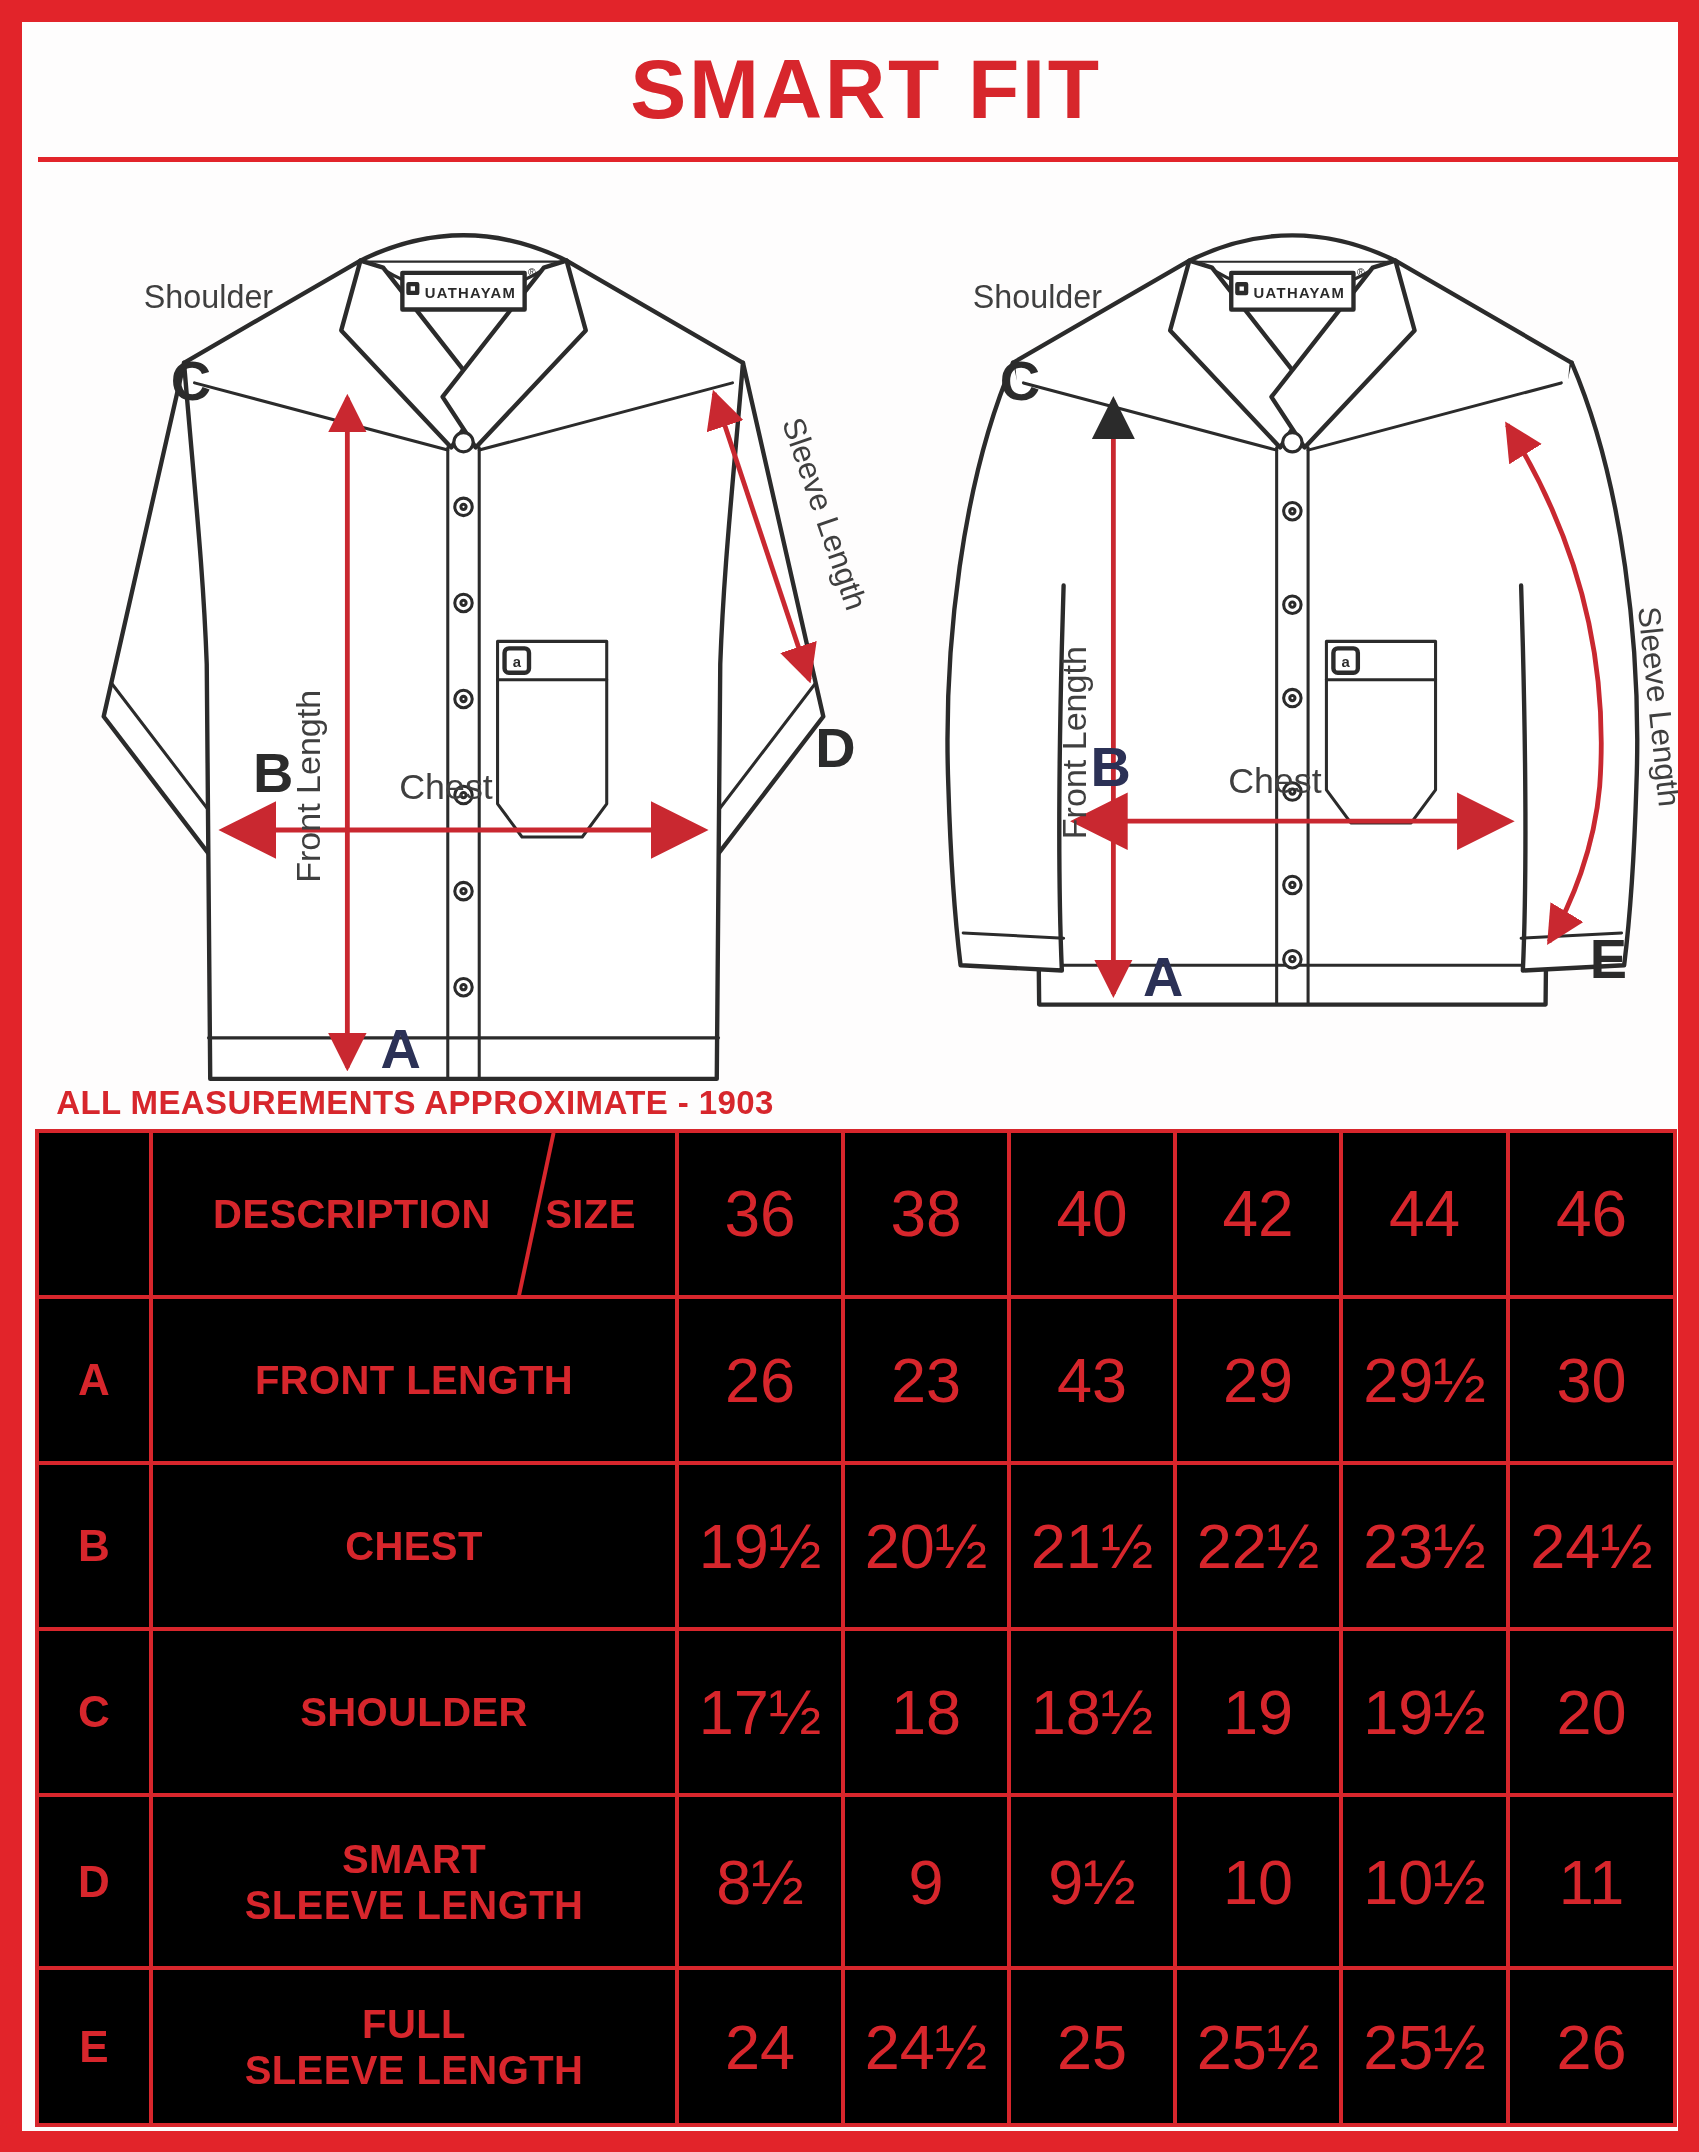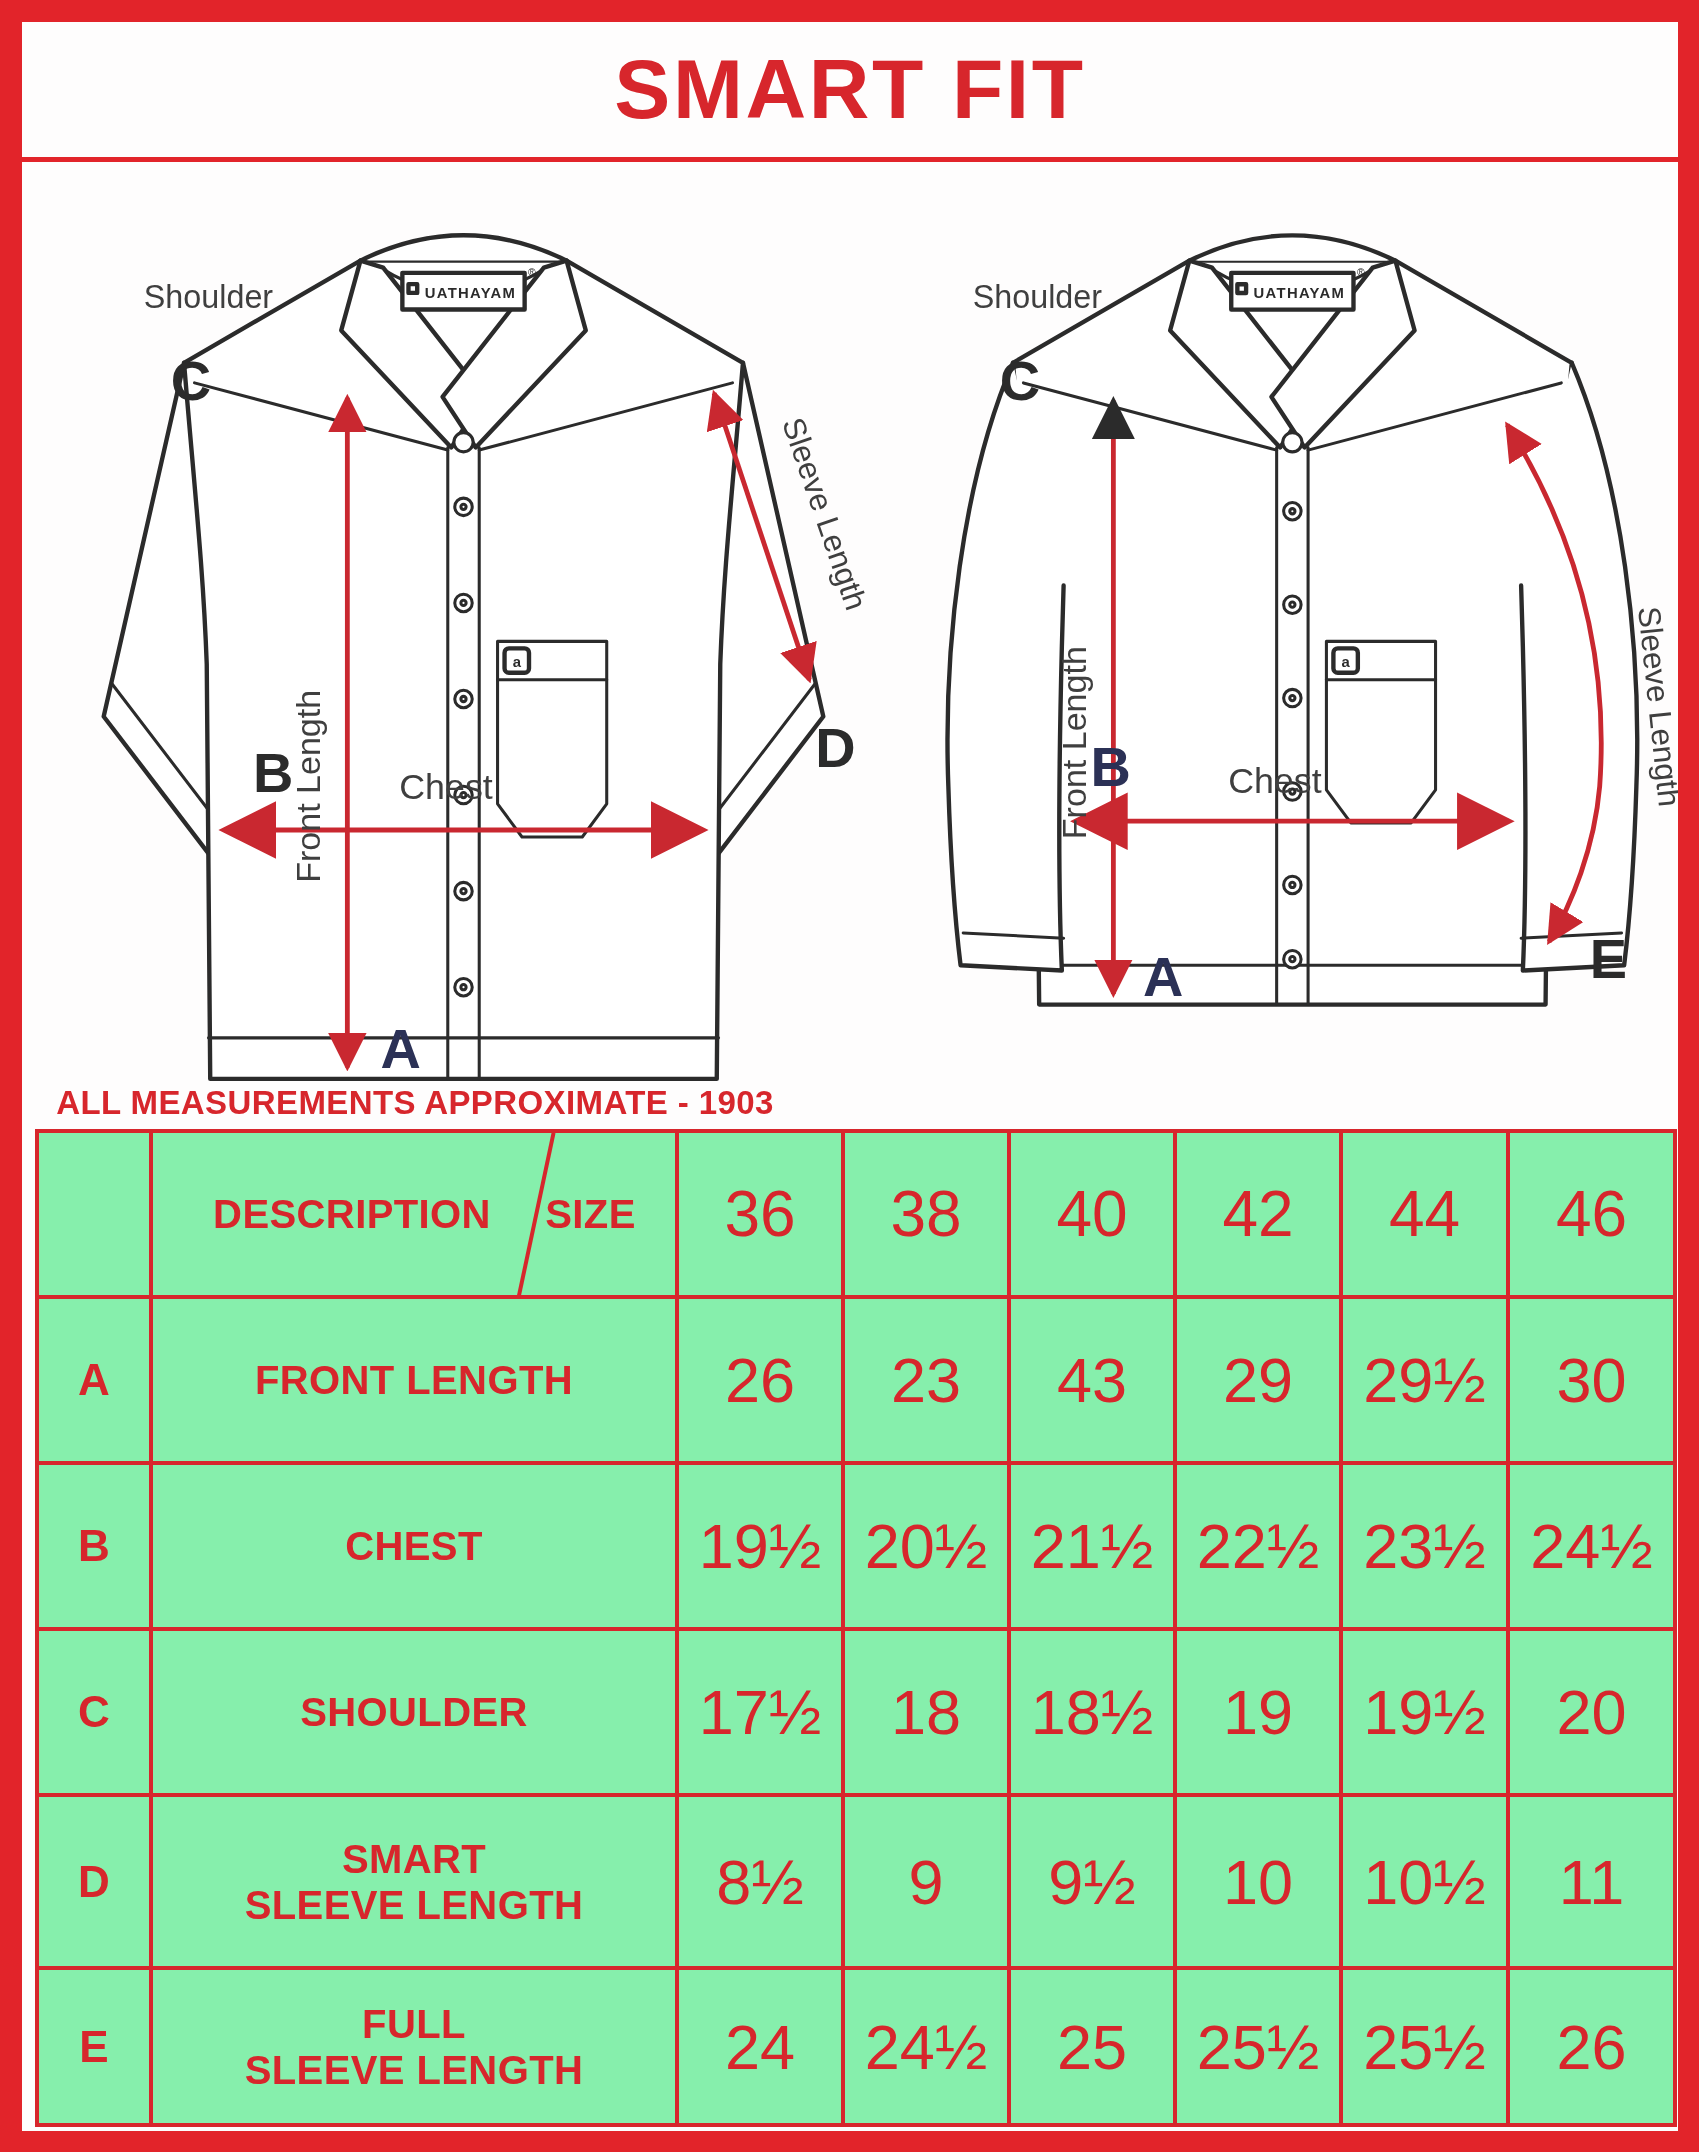--- a/index.html
+++ b/index.html
@@ -10,21 +10,21 @@
   body{font-family:"Liberation Sans", sans-serif; background:#fff;}
   .page{
     position:relative; box-sizing:border-box;
     width:1700px; height:2153px;
     background:var(--bg,#fff);
     border:22px solid var(--frame,#e2242a);
     overflow:hidden;
   }
   
   .hdr{
-    position:absolute; left:0; top:0; width:1656px; height:135px;
+    position:absolute; left:16px; top:0; width:1656px; height:135px;
     border-bottom:5.2px solid var(--frame,#e2242a);
     display:flex; align-items:center; justify-content:center;
   }
   .hdr h1{
     margin:0; font-size:84px; font-weight:900; letter-spacing:2.6px;
     color:var(--red,#d7262c); font-family:"Liberation Sans", sans-serif;
   }
   
   svg.shirt{position:absolute; overflow:visible;}
   svg .ol{stroke:var(--ink,#2b2b2b); stroke-width:5; fill:none; stroke-linejoin:round; stroke-linecap:round;}
@@ -49,21 +49,21 @@
   .note-right{left:1083px; width:555px;}
   
   table.size{
     position:absolute; left:13px; top:1107px; width:1637px;
     border-collapse:collapse; table-layout:fixed;
   }
   table.size th, table.size td{
     border:4.4px solid var(--red,#d7262c);
     text-align:center; vertical-align:middle;
     color:var(--red,#d7262c); padding:0; box-sizing:border-box;
-    background:#86efac; font-family:"Liberation Sans", sans-serif;
+    background:#000000; font-family:"Liberation Sans", sans-serif;
   }
   tr.rh{height:166px;} tr.ra{height:166px;} tr.rb{height:166px;}
   tr.rc{height:166px;} tr.rd{height:173px;} tr.re{height:157px;}
   .c-key{font-size:44px; font-weight:bold;}
   .c-desc{font-size:40px; font-weight:bold; letter-spacing:0.4px;}
   .c-val{font-size:63px; font-weight:normal;}
   .c-sizehead{font-size:64px; font-weight:normal;}
   th.hdcell{position:relative;}
   th.hdcell .desc-word{
     position:absolute; left:24.5px; top:0; height:100%; width:349px;

